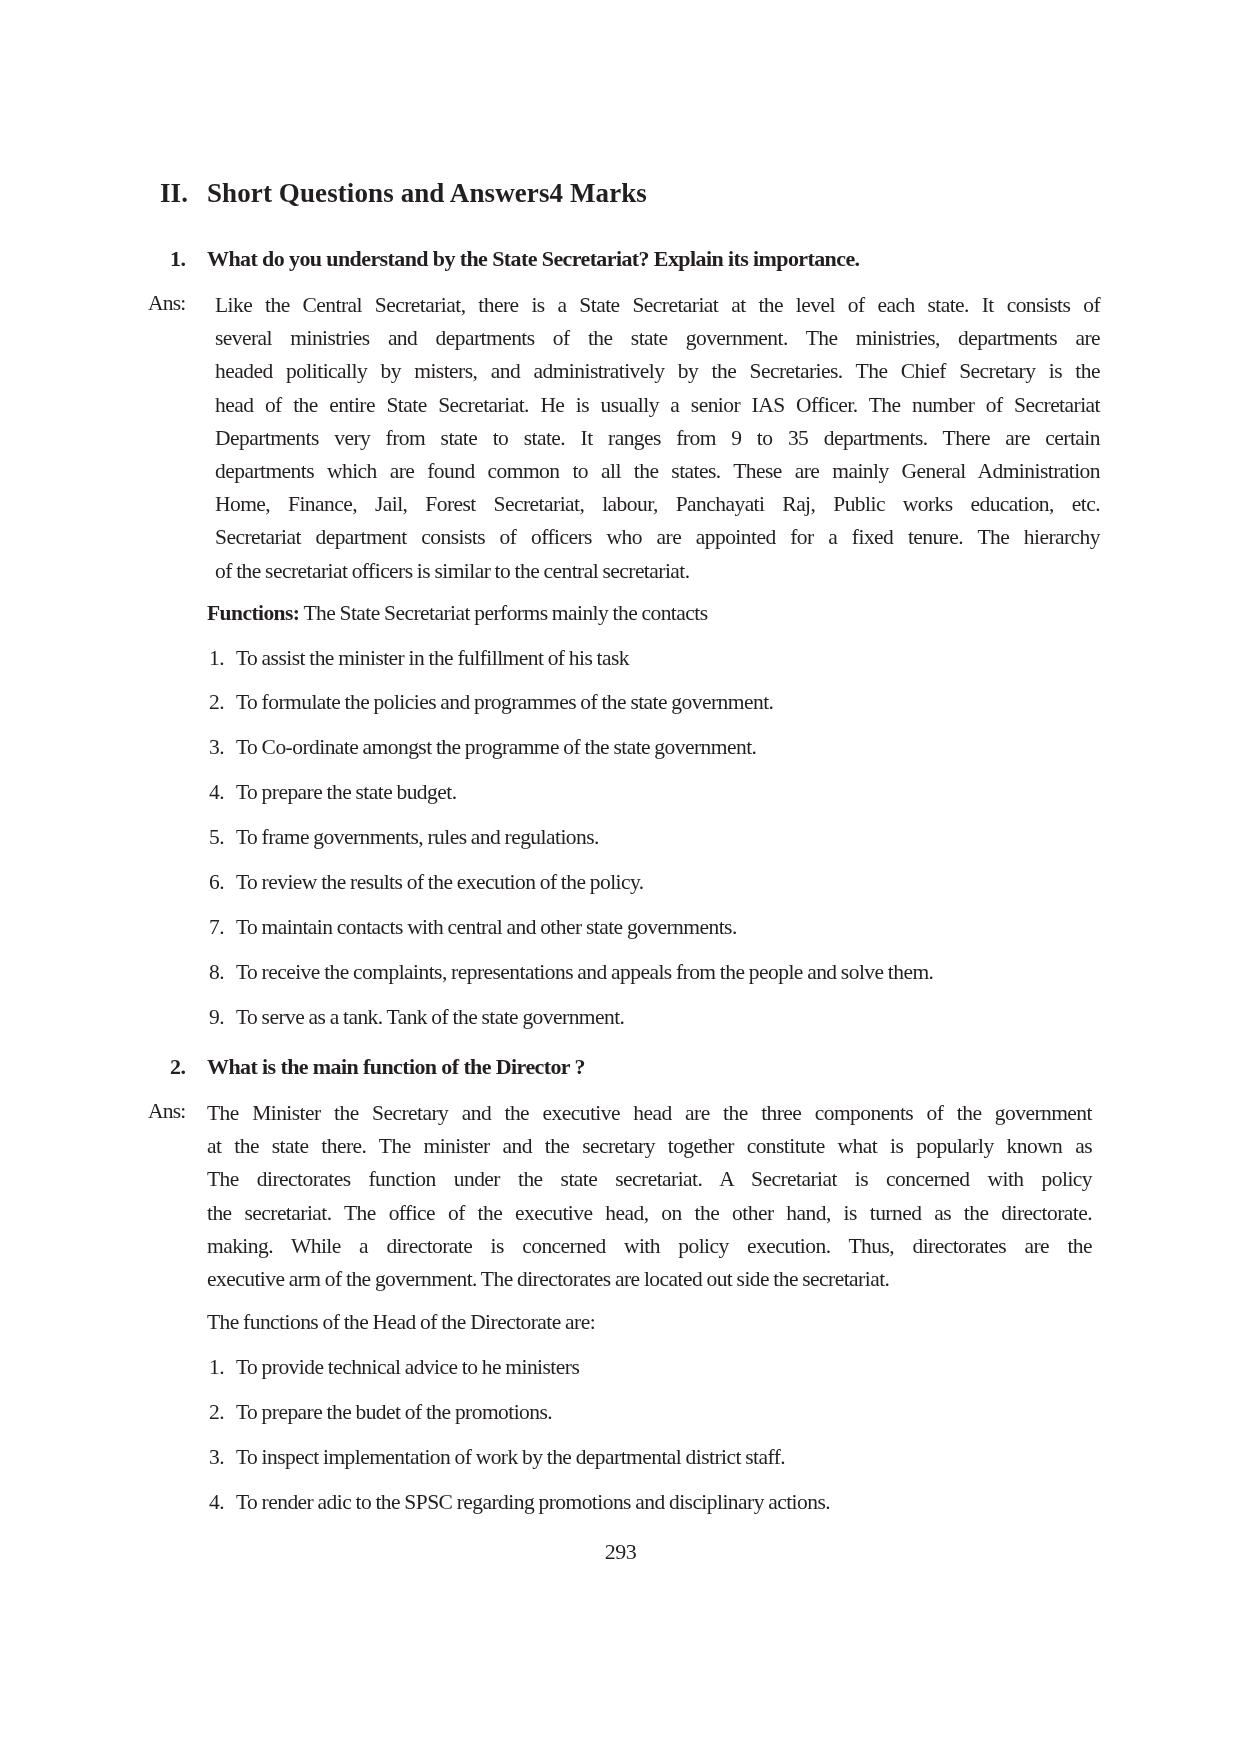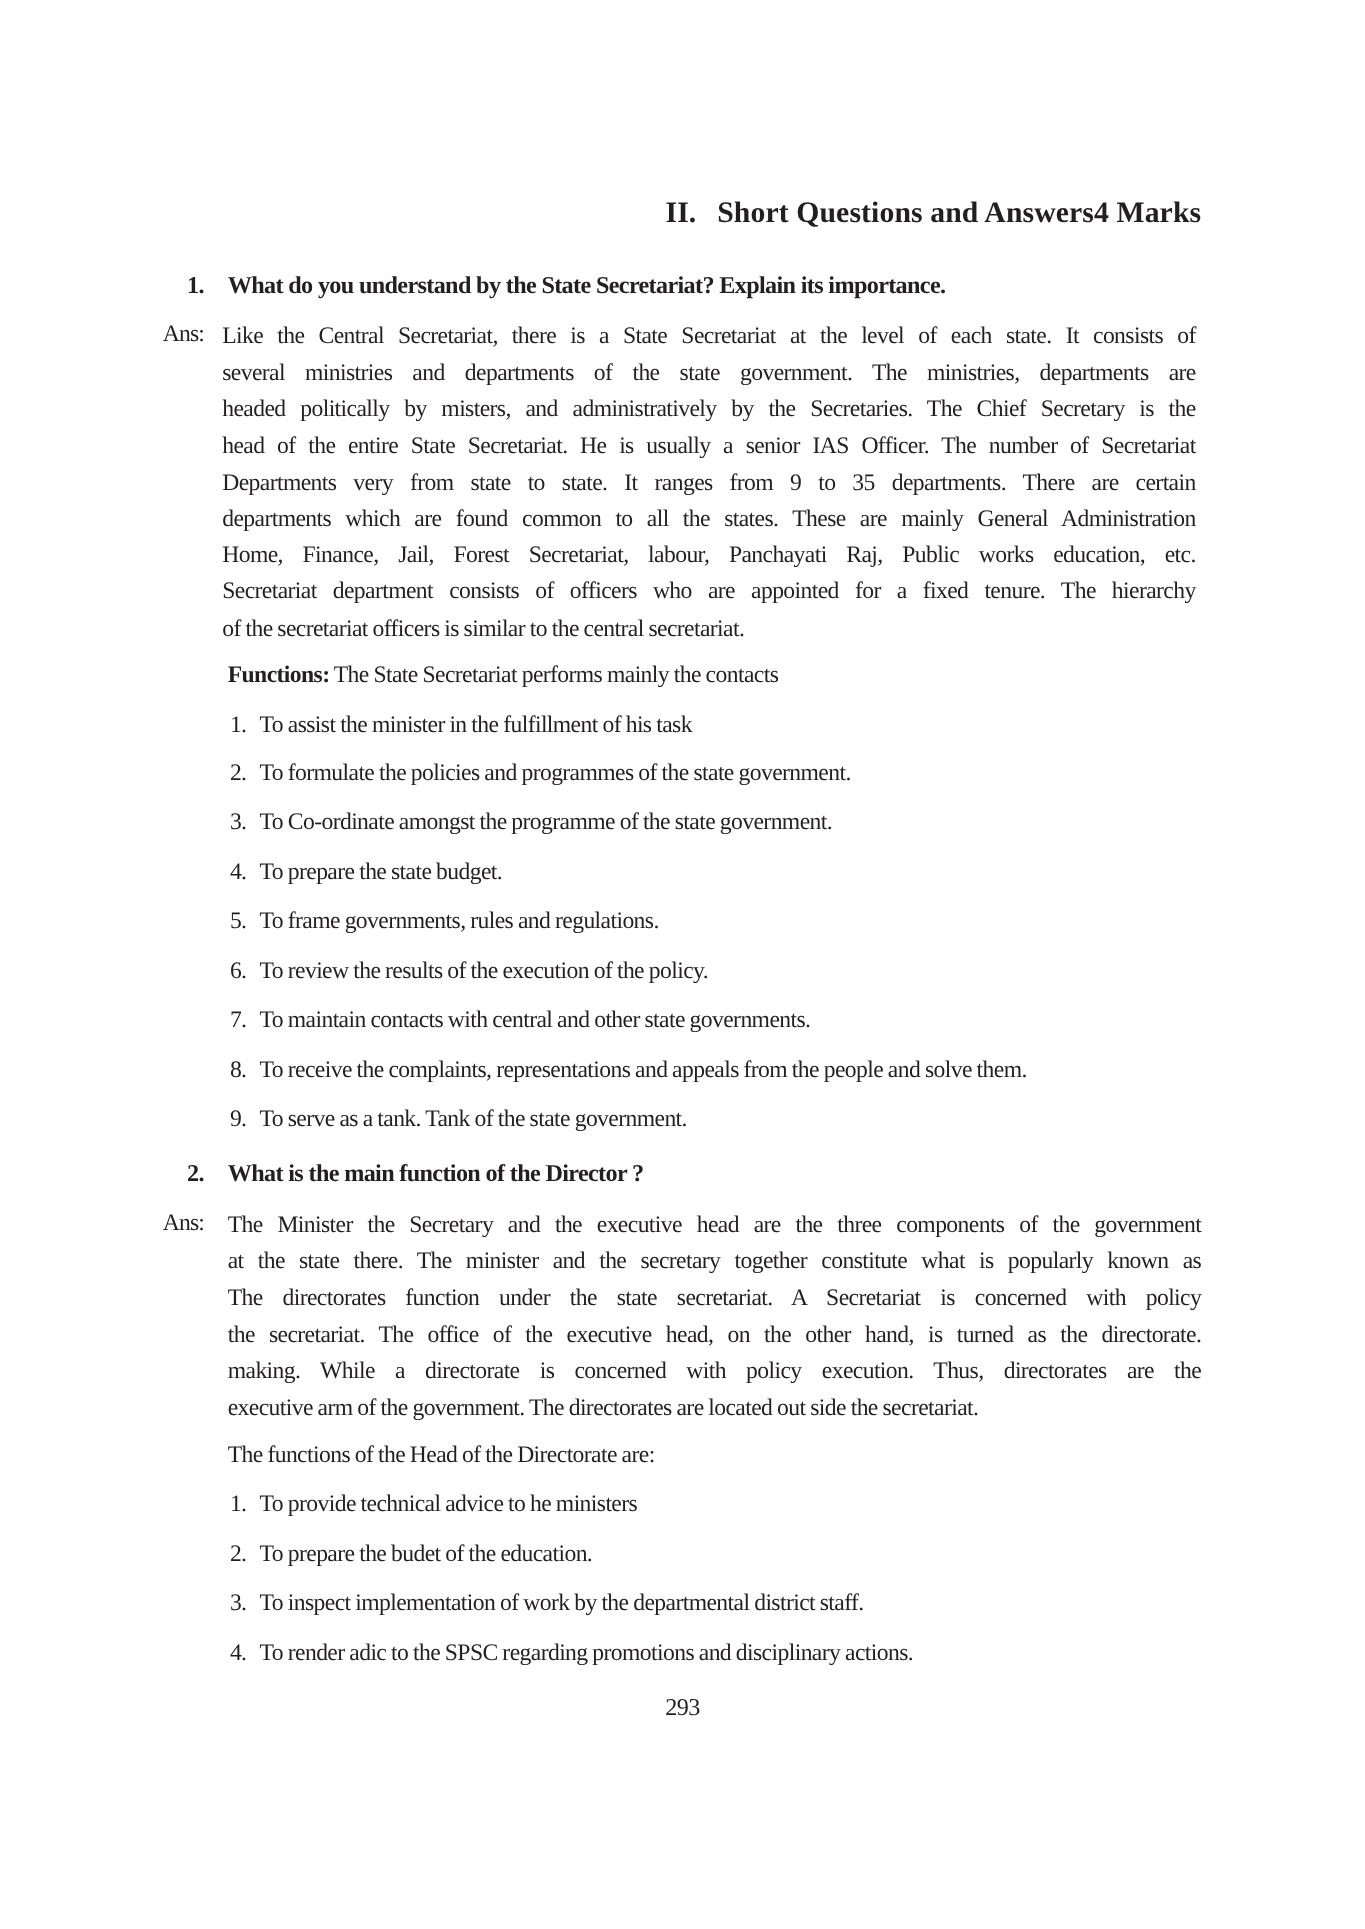--- a/index.html
+++ b/index.html
@@ -5,21 +5,21 @@
   html, body { margin: 0; padding: 0; background: #ffffff; }
   body {
     width: 1241px; height: 1754px; position: relative; overflow: hidden;
     font-family: "Liberation Serif", "DejaVu Serif", serif;
     color: #231f20;
   }
   .abs { position: absolute; white-space: nowrap; }
   .section-heading {
     left: 160px; top: 178px; width: 932px;
     font-size: 27px; font-weight: bold;
-    display: flex; justify-content: flex-end;
+    display: flex; justify-content: flex-start;
     letter-spacing: 0.1px;
   }
   .section-heading .num { display: inline-block; width: 47px; }
   .question {
     font-size: 22px; font-weight: bold; letter-spacing: -0.6px;
   }
   .question .qnum { position: absolute; left: 0; }
   .question .qtext { position: absolute; left: 37px; }
   .ans-label { font-size: 21.5px; letter-spacing: -0.8px; }
   .para {
@@ -44,21 +44,21 @@
   <span>4 Marks</span>
 </div>
 
 <div class="abs question" style="left:170px; top:246px; width:900px; height:30px;">
   <span class="qnum">1.</span>
   <span class="qtext">What do you understand by the State Secretariat? Explain its importance.</span>
 </div>
 
 <div class="abs ans-label" style="left:148px; top:291px;">Ans:</div>
 
-<div class="abs para" style="left:202px; top:289px;">
+<div class="abs para" style="left:215px; top:289px;">
   <span class="line">Like the Central Secretariat, there is a State Secretariat at the level of each state.  It consists of</span>
   <span class="line">several ministries and departments of the state government.  The ministries, departments are</span>
   <span class="line">headed politically by misters, and administratively by the Secretaries.  The Chief Secretary is the</span>
   <span class="line">head of the entire State Secretariat. He is usually a senior IAS Officer.  The number of Secretariat</span>
   <span class="line">Departments very from state to state.  It ranges from 9 to 35 departments.  There are certain</span>
   <span class="line">departments which are found common to all the states.  These are mainly General Administration</span>
   <span class="line">Home, Finance, Jail, Forest Secretariat, labour, Panchayati Raj, Public works education, etc.</span>
   <span class="line">Secretariat department consists of officers who are appointed for a fixed tenure.  The hierarchy</span>
   <span class="line last">of the secretariat officers is similar to the central secretariat.</span>
 </div>
@@ -121,21 +121,21 @@
 </div>
 
 <div class="abs text-line" style="left:207px; top:1310px;">The functions of the Head of the Directorate are:</div>
 
 <div class="abs list-item" style="left:209px; top:1355px;">
   <span class="n">1.</span>
     <span class="t">To provide technical advice to he ministers</span>
 </div>
 <div class="abs list-item" style="left:209px; top:1400px;">
   <span class="n">2.</span>
-    <span class="t">To prepare the budet of the education.</span>
+    <span class="t">To prepare the budet of the promotions.</span>
 </div>
 <div class="abs list-item" style="left:209px; top:1445px;">
   <span class="n">3.</span>
     <span class="t">To inspect implementation of work by the departmental district staff.</span>
 </div>
 <div class="abs list-item" style="left:209px; top:1490px;">
   <span class="n">4.</span>
     <span class="t">To render adic to the SPSC regarding promotions and disciplinary actions.</span>
 </div>
 

